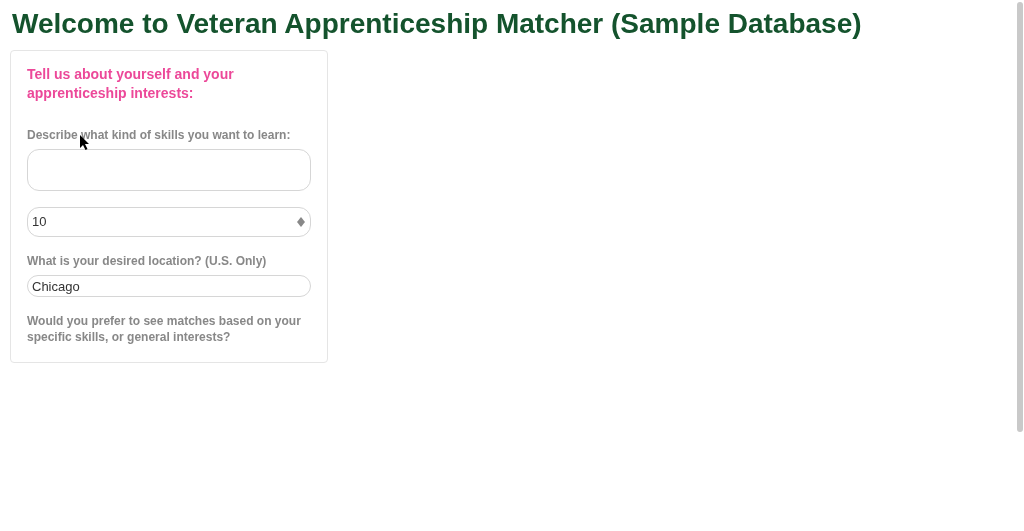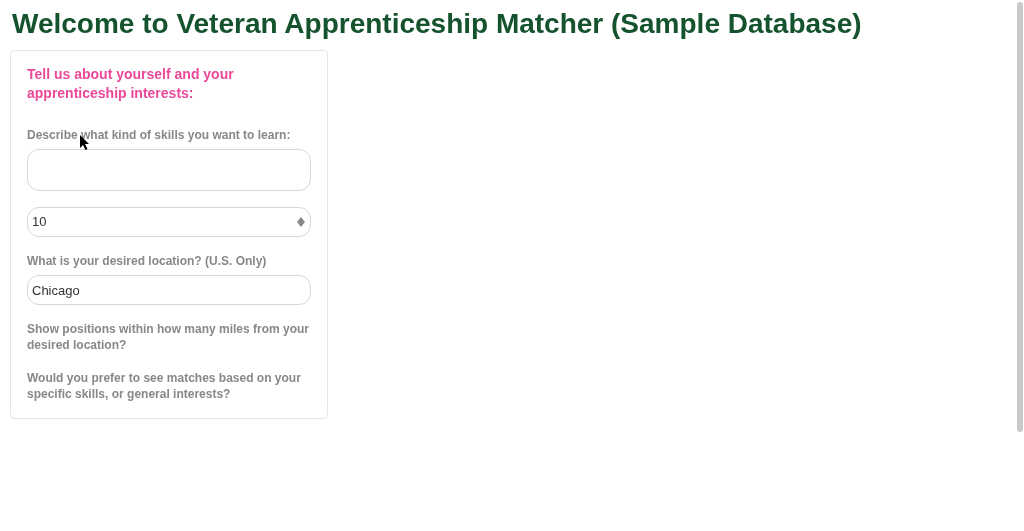--- a/index.html
+++ b/index.html
@@ -134,25 +134,24 @@
           </svg>
         <svg width="8" height="5" viewBox="0 0 8 5">
             <path d="M0 0 L4 5 L8 0 Z" fill="#888"></path>
           </svg>
       </span>
     </div>
   </div>
 
   <div class="field-group">
     <label class="field-label">What is your desired location? (U.S. Only)</label>
-    <input type="text" class="text-input" style="height: 30px;" value="Chicago">
+    <input type="text" class="text-input" style="height: 22px;" value="Chicago">
   </div>
 
   <div class="field-group">
-    <label class="field-label">Show positions within how many miles from your desired location?</label>
   </div>
 
   <div class="field-group" style="margin-bottom:6px;">
     <label class="field-label">Would you prefer to see matches based on your specific skills, or general interests?</label>
 
   </div>
 
 </div>
 
 <div class="cursor">

